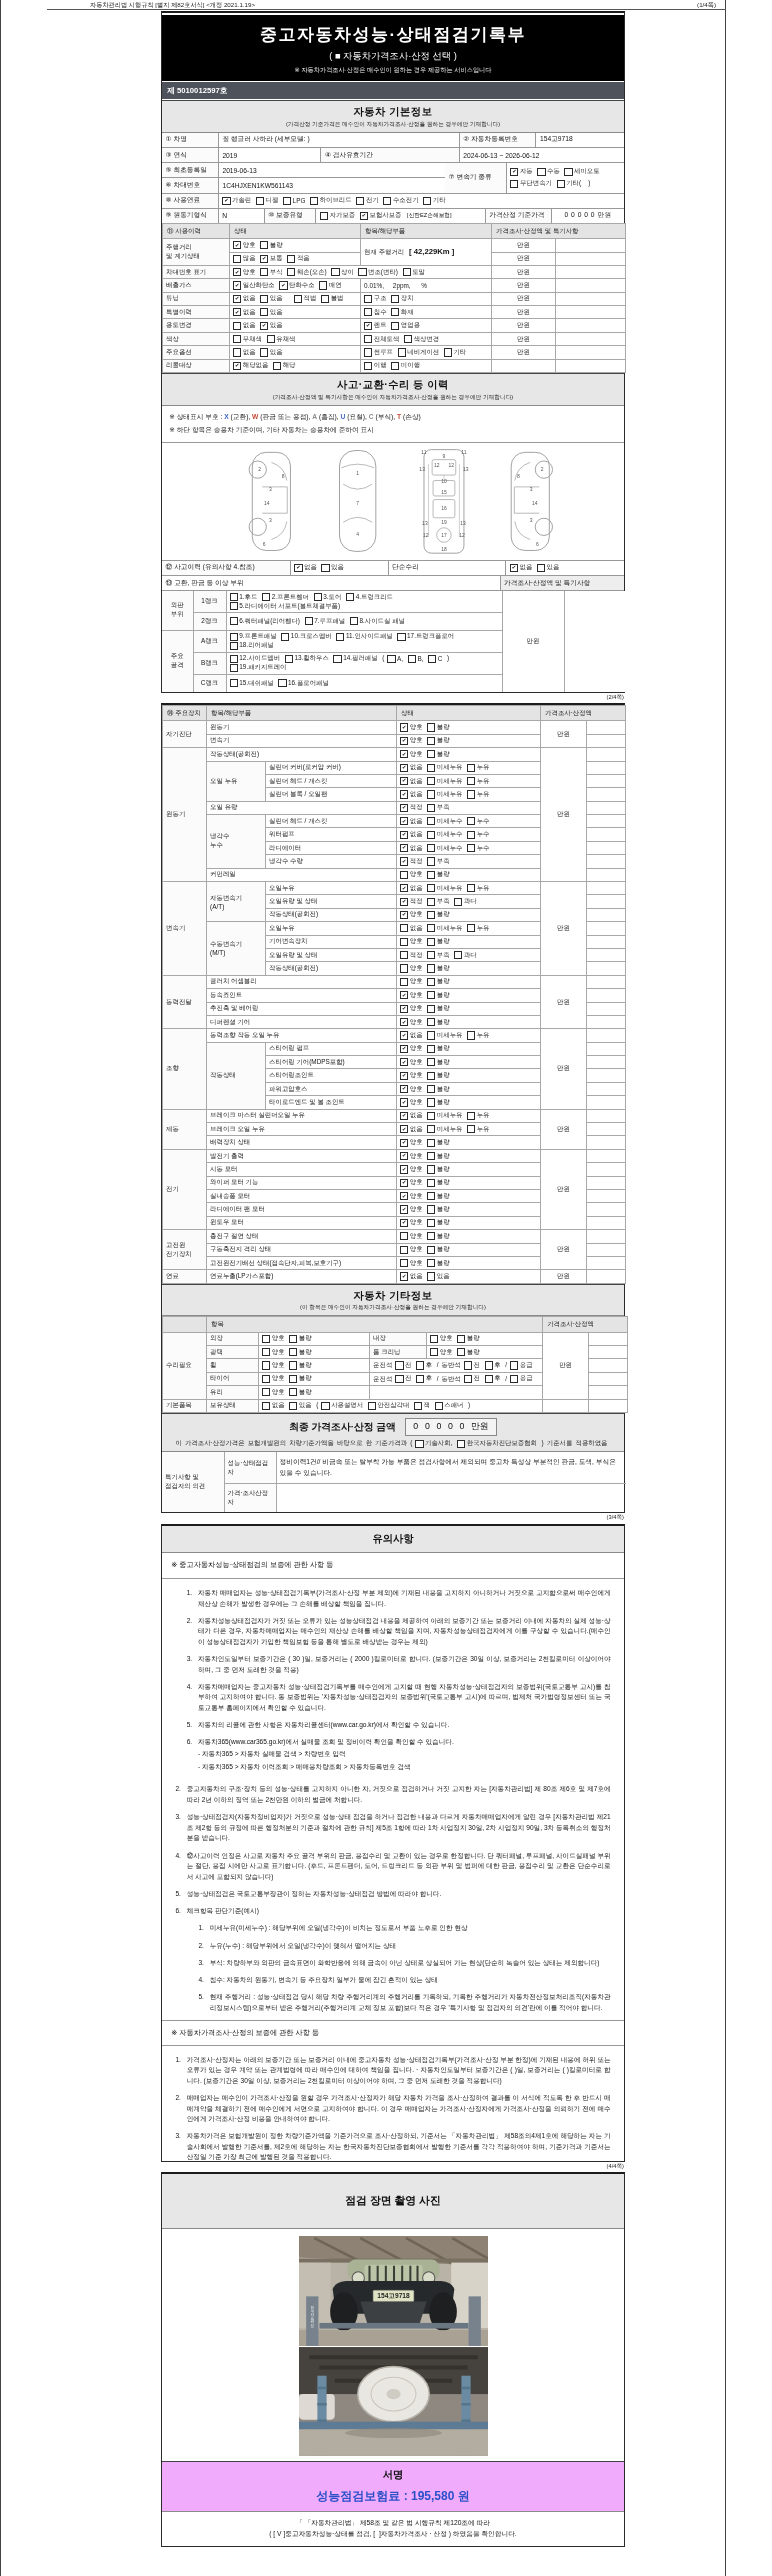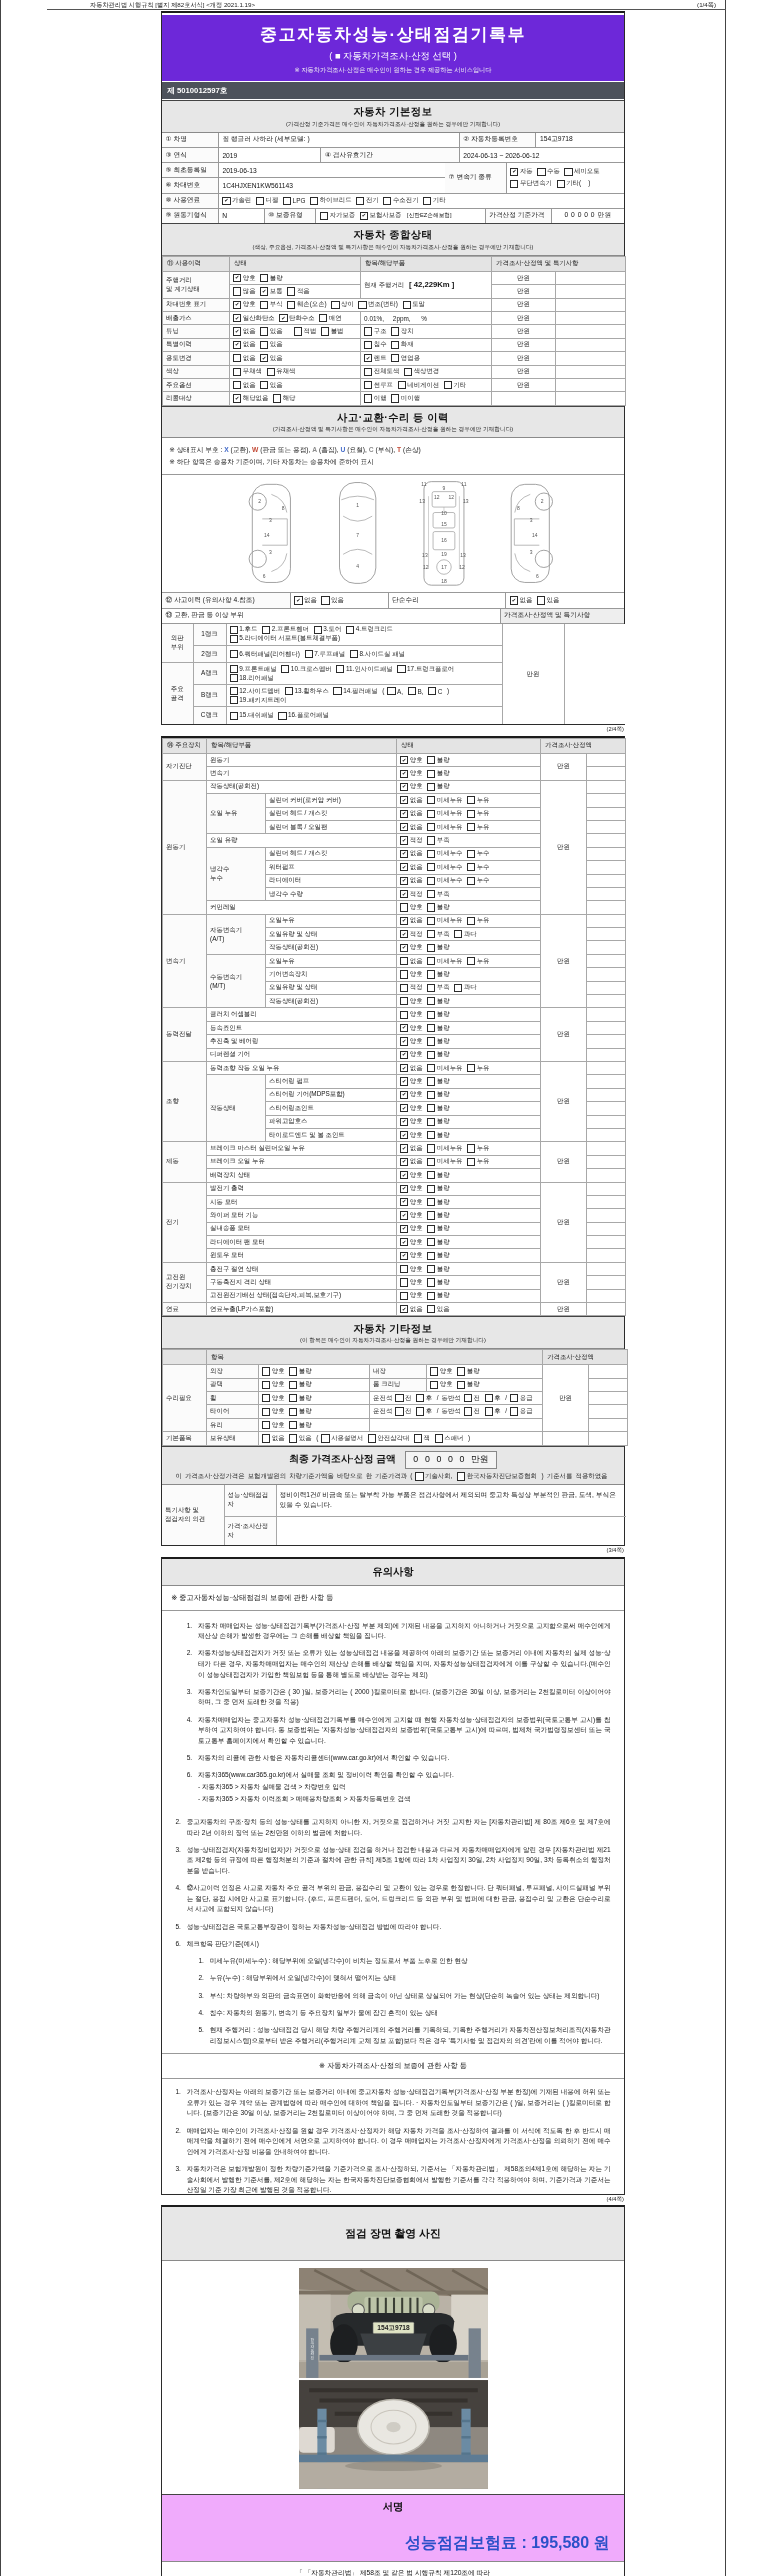--- a/index.html
+++ b/index.html
@@ -5,21 +5,21 @@
   html,body{margin:0;padding:0;}
   body{width:773px;height:2576px;position:relative;background:#fff;overflow:hidden;
        font-family:"Liberation Sans","DejaVu Sans",sans-serif;color:#111;}
   .vline{position:absolute;top:0;width:0.5px;height:2576px;background:#444;}
   #topbar{position:absolute;left:90px;top:1px;width:626px;font-size:6.2px;color:#222;display:flex;justify-content:space-between;}
   #toprule{position:absolute;left:47px;top:8.8px;width:679px;height:0.5px;background:#555;}
   #form{position:absolute;left:161px;top:11.3px;width:464px;}
   .pagebox{border:1px solid #2b2b2b;border-top:2.6px solid #1c1c1c;background:#fff;box-sizing:border-box;}
   .pagemark{text-align:right;font-size:5.7px;color:#222;padding:1px 1px 1.5px 0;}
   
-  .darkhead{background:#6d28d9;color:#fff;text-align:center;padding:5.2px 0 4.1px;margin-top:1.5px;}
+  .darkhead{background:#000000;color:#fff;text-align:center;padding:5.2px 0 4.1px;margin-top:1.5px;}
   .dh-title{font-size:17px;font-weight:bold;letter-spacing:1.5px;margin:3.1px 0 3.6px;}
   .dh-sub{font-size:9.3px;margin:0 0 3.1px;}
   .dh-note{font-size:6.2px;margin:0 0 2.1px;color:#f2f2f2;}
   .docstrip{background:#4d525b;color:#fff;font-size:7.7px;font-weight:bold;padding:3.1px 5.2px;margin-top:1.5px;}
   
   .sechead{background:#e7e7e7;border-top:1px solid #444;border-bottom:0.5px solid #8a8a8a;text-align:center;padding:4.1px 0 3.1px;}
   .sechead .t{font-size:10.3px;font-weight:bold;letter-spacing:0.5px;text-align:center;}
   .sechead .s{font-size:5.7px;margin-top:1.5px;color:#222;}
   
   .frow{display:flex;border-bottom:0.5px solid #999;box-sizing:border-box;}
@@ -46,28 +46,28 @@
   .diagwrap{border-bottom:0.5px solid #999;padding:3.1px 0;}
   .accrow,.exchrow{display:flex;border-bottom:0.5px solid #999;}
   
   .nhead{background:#e7e7e7;border-bottom:0.5px solid #8a8a8a;text-align:center;font-size:10.3px;font-weight:bold;padding:6.2px 0;}
   .nsub{font-size:7.2px;padding:7.2px 9.3px;border-bottom:0.5px solid #999;}
   .nbody{padding:9.3px 13.4px 5.2px;}
   .nitem{display:flex;margin-bottom:6.7px;font-size:6.6px;line-height:1.6;text-align:justify;}
   .nitem .nn{width:11.3px;flex:none;}
   .ind1{margin-left:11.3px;}
   .ind2{margin-left:23px;}
-  .nsub2{font-size:7.2px;padding:7.2px 9.3px;border-top:0.5px solid #999;border-bottom:0.5px solid #999;margin:3.1px -13.4px 8.2px;text-align:center;}
+  .nsub2{font-size:7.2px;padding:7.2px 9.3px;border-top:0.5px solid #999;border-bottom:0.5px solid #999;margin:3.1px -13.4px 8.2px;}
   .subline{margin-top:1.5px;}
   
   .photohead{background:#e7e7e7;border-bottom:0.5px solid #8a8a8a;text-align:center;font-size:10.8px;font-weight:bold;padding:19.6px 0;}
   .photos{display:flex;flex-direction:column;align-items:center;padding:7.2px 0 5.2px;gap:1.5px;}
   .signband{background:#f0abfc;border-top:1px solid #444;border-bottom:0.5px solid #8a8a8a;padding:5.2px 14.4px 6.2px;}
   .signband .st{text-align:center;font-size:10.3px;font-weight:bold;}
-  .signband .fee{text-align:right;font-size:16px;font-weight:bold;color:#2b50c8;margin-top:19px;}
+  .signband .fee{text-align:center;font-size:12px;font-weight:bold;color:#2b50c8;margin-top:6px;}
   .signfoot{text-align:center;font-size:6.7px;line-height:1.7;padding:5.2px 0 6.2px;}
   svg text{font-family:"Liberation Sans","DejaVu Sans",sans-serif;}
 </style>
 </head>
 <body>
 
 <div class="vline"></div>
 <div class="vline" style="left:725px"></div>
 
 <div id="topbar">
@@ -183,24 +183,20 @@
                 <span class="bx">✔</span>
                 <span class="cl">보험사보증</span>
               </span></span>
           <span style="font-size:5.7px;margin-left:1px">[신한EZ손해보험]</span>
         </div>
         <div class="fcell flab" style="width:67px">가격산정 기준가격</div>
         <div class="fcell" style="width:72px;justify-content:center;letter-spacing:0.5px">0 0 0 0 0 만원</div>
       </div>
     </div>
 
-    <div class="sechead">
-      <div class="t">자동차 종합상태</div>
-      <div class="s">(색상, 주요옵션, 가격조사·산정액 및 특기사항은 매수인이 자동차가격조사·산정을 원하는 경우에만 기재합니다)</div>
-    </div>
     <table>
       <colgroup>
           <col style="width:67px">
           <col style="width:131px">
           <col style="width:131px">
           <col style="width:64px">
           <col style="width:70px">
         </colgroup>
       <thead>
           <tr>

